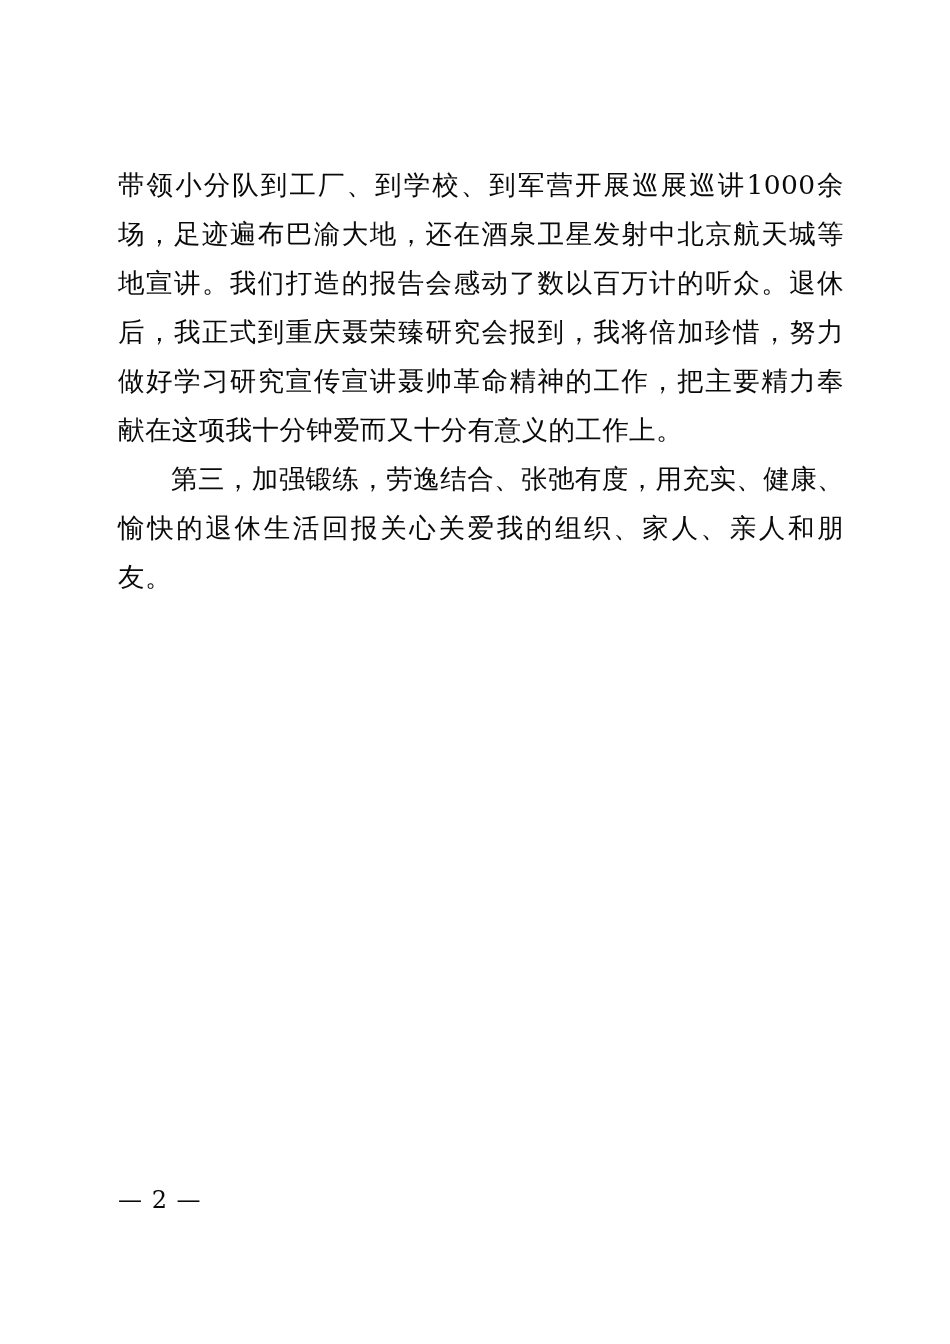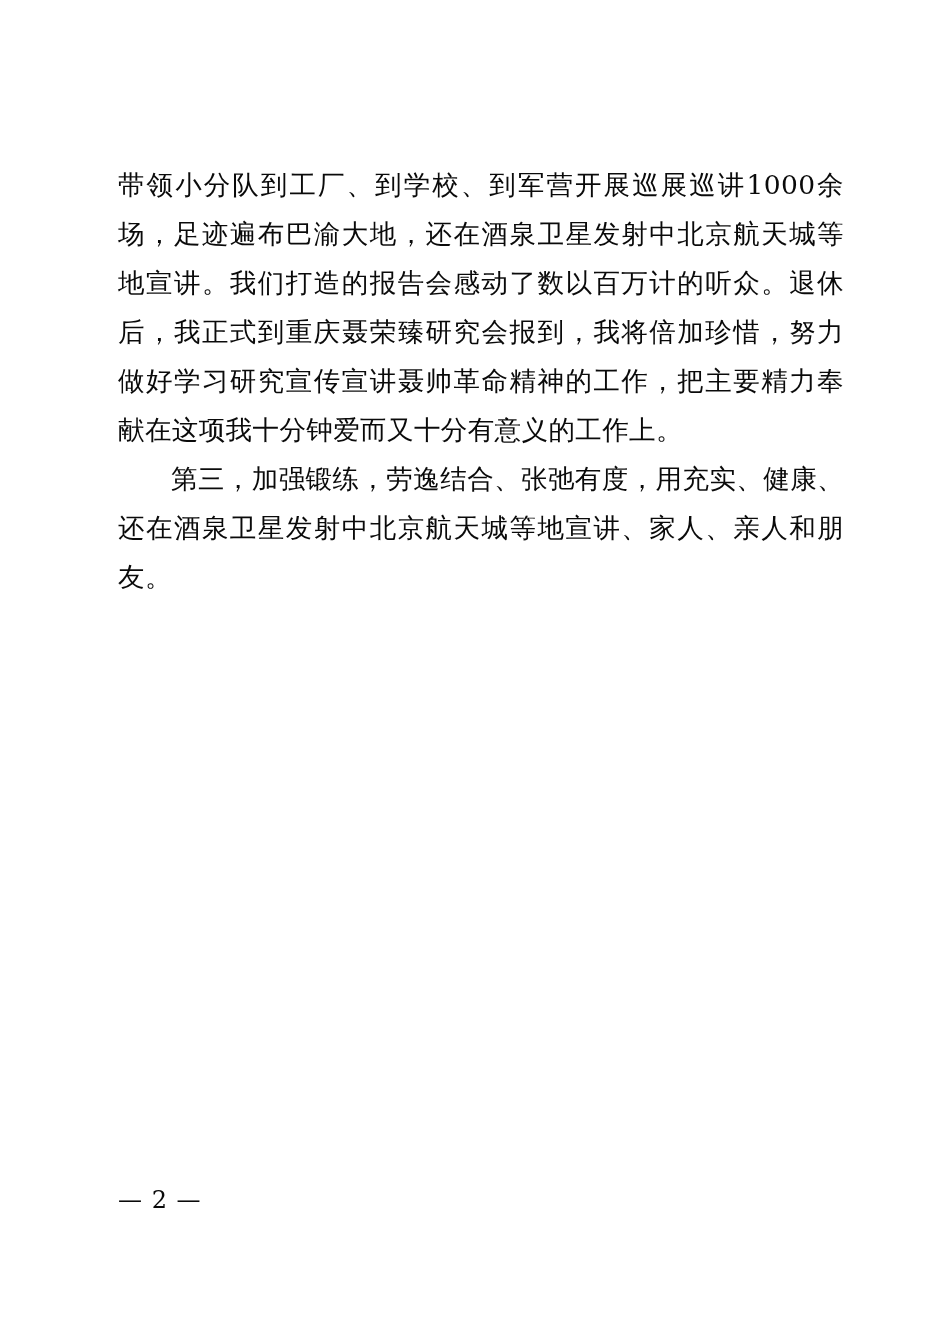--- a/index.html
+++ b/index.html
@@ -54,18 +54,18 @@
     color: #0a0a0a;
   }
 </style>
 </head>
 <body>
 
 <div class="page">
 
   <div class="doc-body">
     <p class="para">带领小分队到工厂、到学校、到军营开展巡展巡讲1000余场，足迹遍布巴渝大地，还在酒泉卫星发射中北京航天城等地宣讲。我们打造的报告会感动了数以百万计的听众。退休后，我正式到重庆聂荣臻研究会报到，我将倍加珍惜，努力做好学习研究宣传宣讲聂帅革命精神的工作，把主要精力奉献在这项我十分钟爱而又十分有意义的工作上。</p>
-    <p class="para indent">第三，加强锻练，劳逸结合、张弛有度，用充实、健康、还在酒泉卫星发射中北京航天城等地宣讲、家人、亲人和朋友。</p>
+    <p class="para indent">第三，加强锻练，劳逸结合、张弛有度，用充实、健康、愉快的退休生活回报关心关爱我的组织、家人、亲人和朋友。</p>
   </div>
 
   <div class="page-number">— 2 —</div>
 
 </div>
 
 </body></html>

